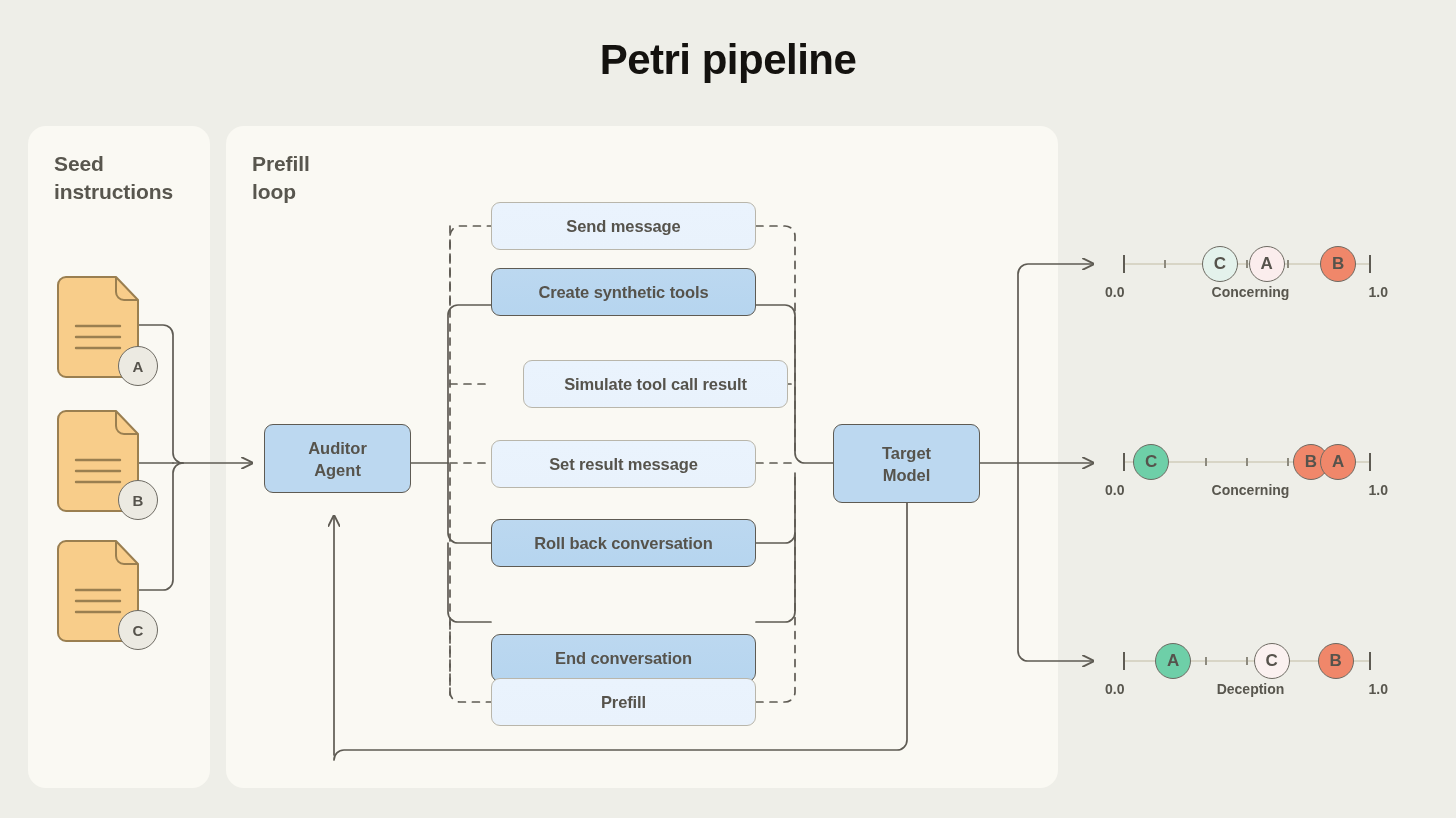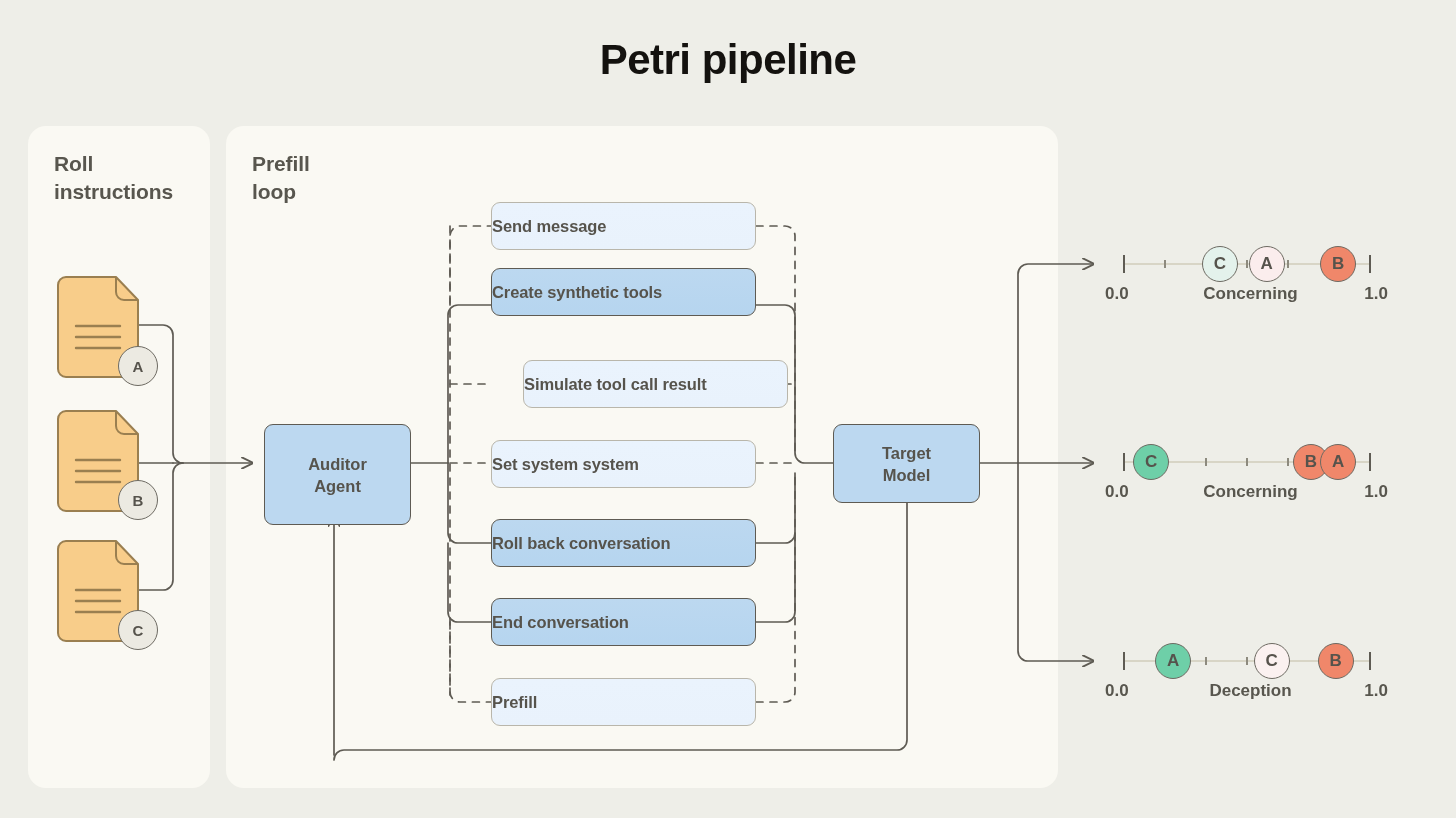--- a/index.html
+++ b/index.html
@@ -59,21 +59,21 @@
   }
   
   .tool {
     position: absolute;
     left: 491px;
     width: 265px;
     height: 48px;
     border-radius: 9px;
     display: flex;
     align-items: center;
-    justify-content: flex-start;
+    justify-content: center;
     font-size: 16.5px;
     font-weight: 700;
     color: #56534c;
     box-sizing: border-box;
     letter-spacing: -0.1px;
   }
   .tool.light {
     background: linear-gradient(180deg,#eaf3fd 0%, #e9f2fc 100%);
     border: 1.6px solid #b9b6ab;
   }
@@ -91,21 +91,21 @@
     align-items: center;
     justify-content: center;
     font-size: 16.5px;
     font-weight: 700;
     color: #56534c;
     line-height: 22px;
     white-space: pre-line;
     text-align: center;
     box-sizing: border-box;
   }
-  #node-auditor { left: 264px; top: 424px; width: 147px; height: 101px; }
+  #node-auditor { left: 264px; top: 424px; width: 147px; height: 69px; }
   #node-target  { left: 833px; top: 424px; width: 147px; height: 79px; }
 
   
   .doc-wrap { position: absolute; width: 100px; height: 102px; }
   .doc-badge {
     position: absolute;
     right: -6px;
     bottom: -8px;
     width: 38px;
     height: 38px;
@@ -123,21 +123,21 @@
   .score-row { position: absolute; left: 0; width: 355px; height: 110px; }
   .score-labels {
     position: absolute;
     top: 62px;
     left: 0;
     width: 355px;
     height: 22px;
   }
   .score-labels span {
     position: absolute;
-    font-size: 17px;
+    font-size: 14px;
     font-weight: 700;
     color: #58564e;
   }
   .lbl-min { left: 32px; }
   .lbl-name { left: 0; width: 355px; text-align: center; }
   .lbl-max { right: 40px; }
   .marker {
     position: absolute;
     border-radius: 50%;
     border: 1.8px solid #6d6a62;
@@ -151,21 +151,21 @@
   }
 </style>
 </head>
 <body>
 
 <div id="root">
 
   <div id="title">Petri pipeline</div>
 
   <div class="panel" id="panel-seed">
-    <div class="panel-title">Roll
+    <div class="panel-title">Seed
 instructions</div>
   </div>
 
   <div class="panel" id="panel-audit">
     <div class="panel-title">Prefill
 loop</div>
   </div>
 
 
   <svg id="wires" viewBox="0 0 1456 818">
@@ -251,26 +251,26 @@
       <div class="tool light" style="top: 202px;">
         <span>Send message</span>
       </div>
       <div class="tool solid" style="top: 268px;">
         <span>Create synthetic tools</span>
       </div>
       <div class="tool light" style="top: 360px; margin-left: 32px;">
         <span>Simulate tool call result</span>
       </div>
       <div class="tool light" style="top: 440px;">
-        <span>Set system system</span>
+        <span>Set result message</span>
       </div>
       <div class="tool solid" style="top: 519px;">
         <span>Roll back conversation</span>
       </div>
-      <div class="tool solid" style="top: 598px;">
+      <div class="tool solid" style="top: 634px;">
         <span>End conversation</span>
       </div>
       <div class="tool light" style="top: 678px;">
         <span>Prefill</span>
       </div>
     </div>
 
   <div id="score-list">
       <div style="position: absolute; left: 1073px; top: 0px; width: 355px; height: 818px;">
         <div class="score-row" style="top: 222px; left: 0px;">

